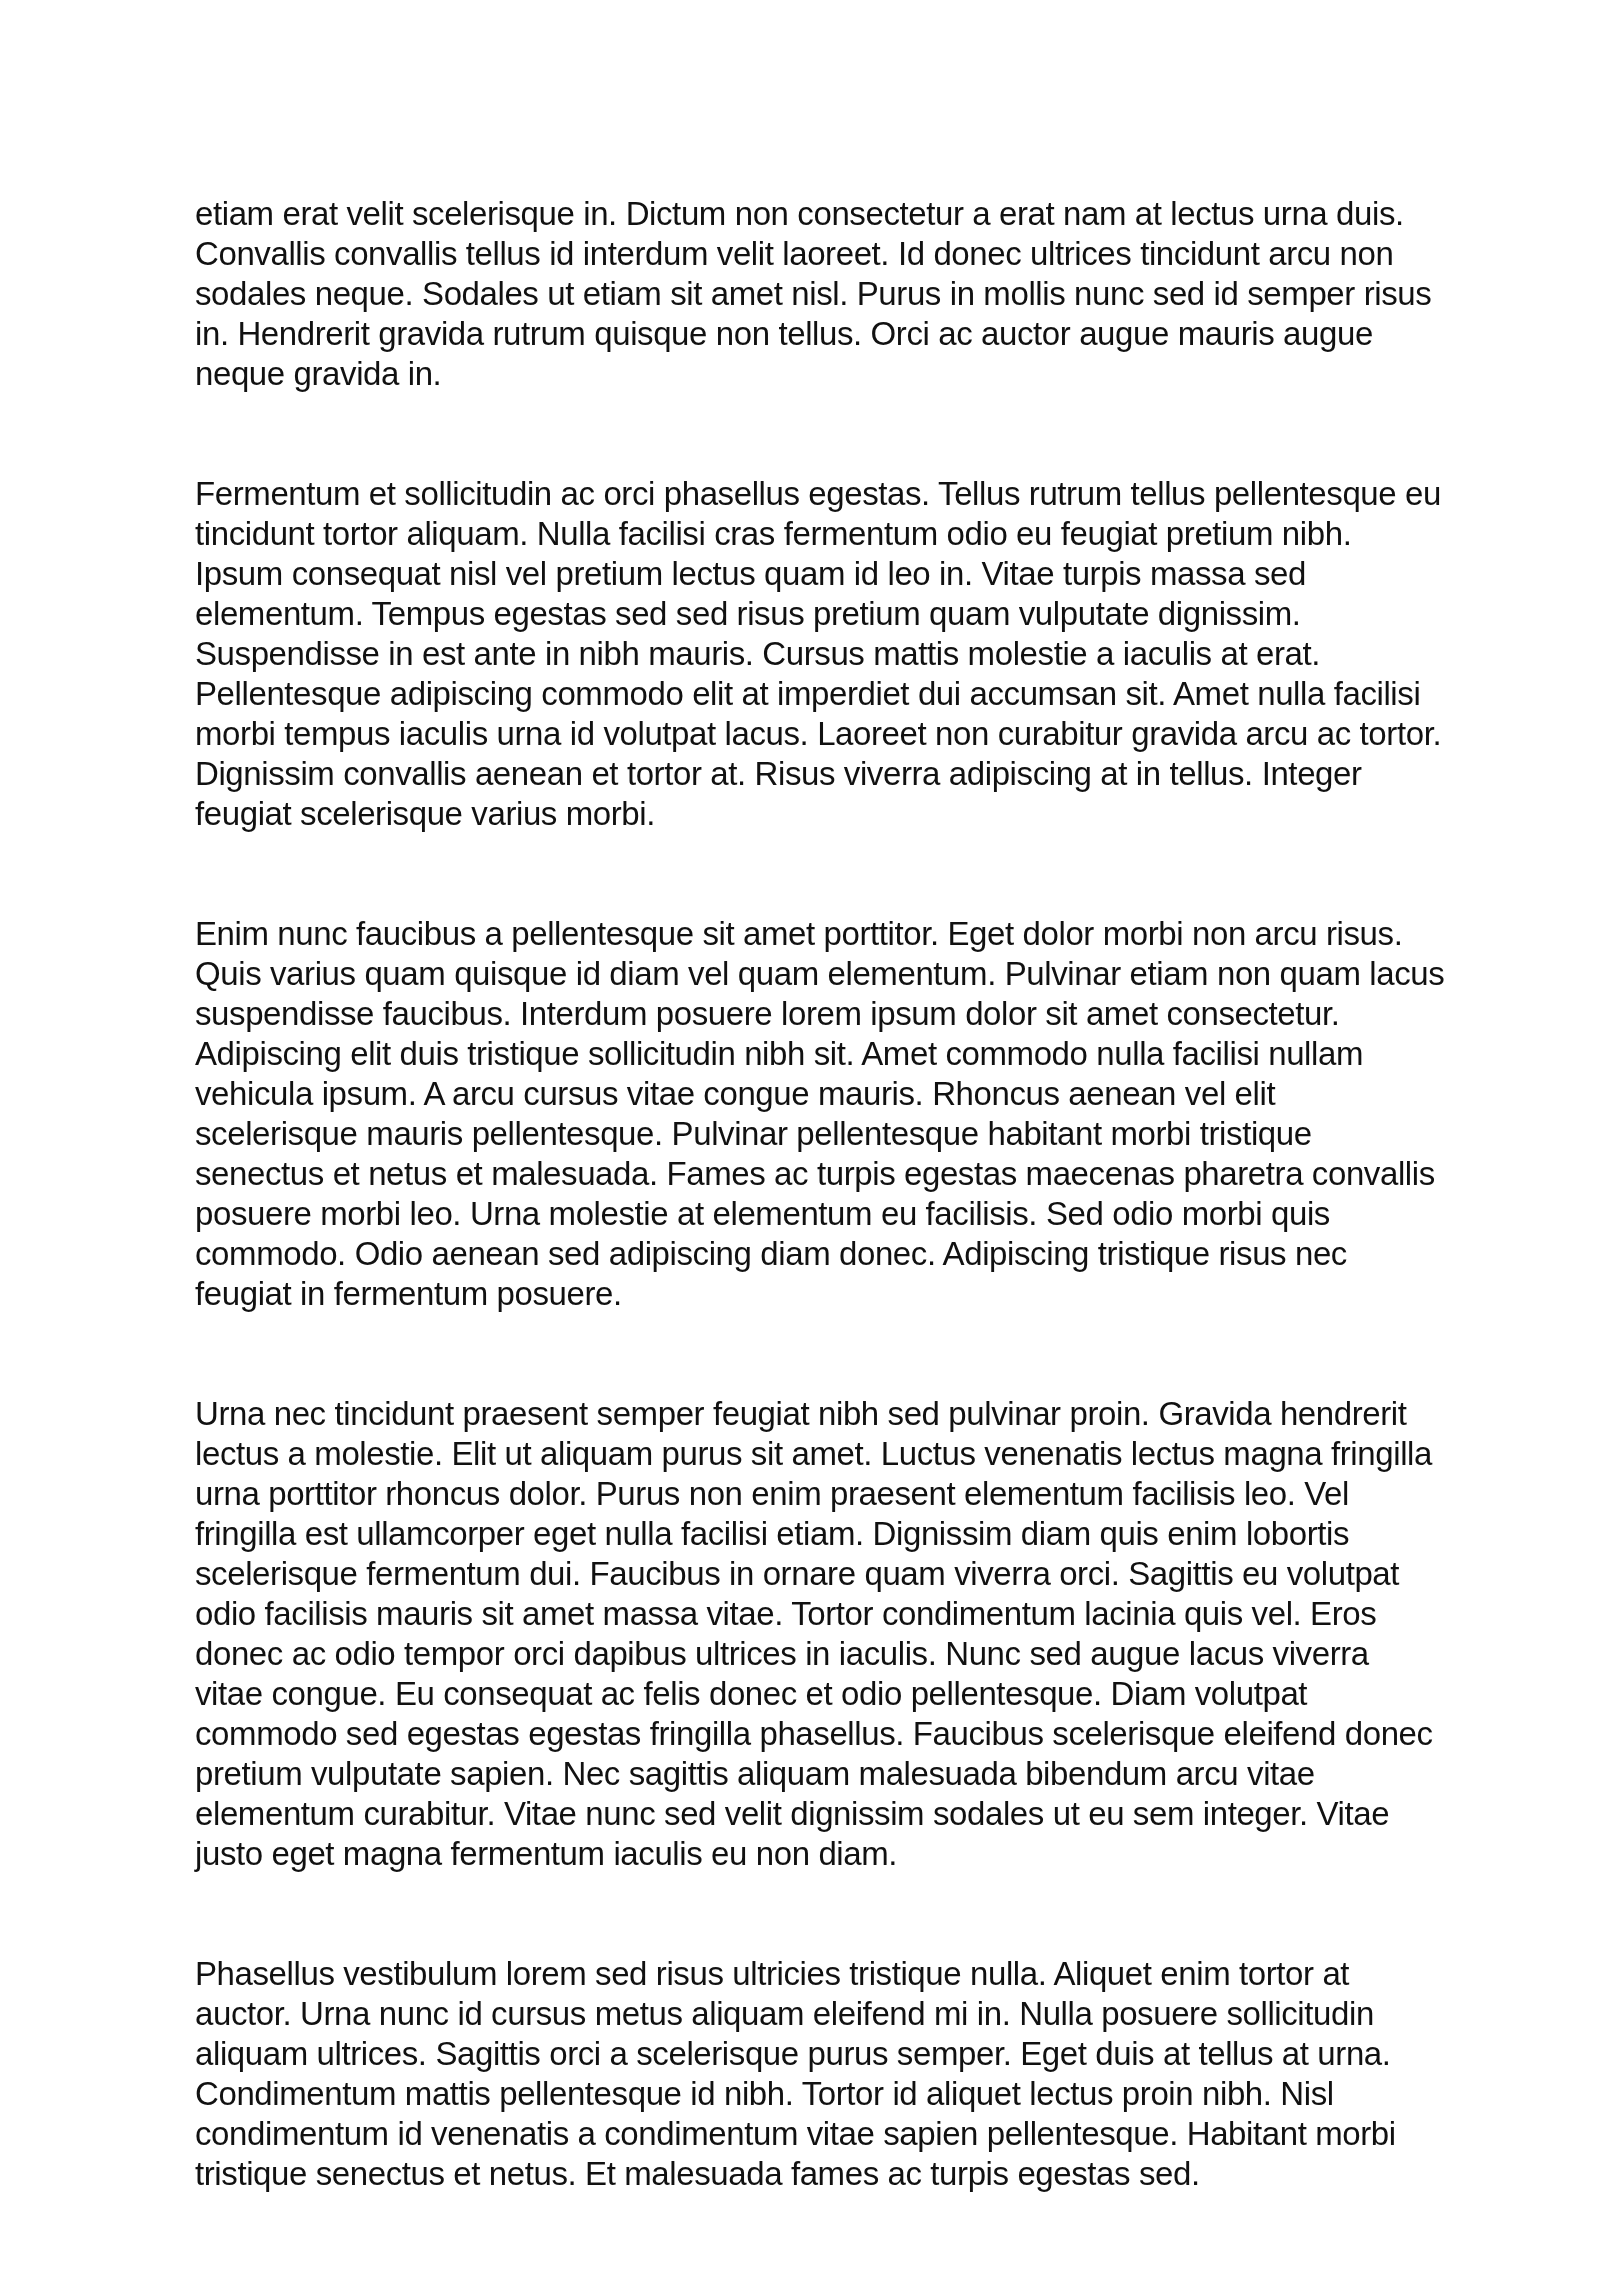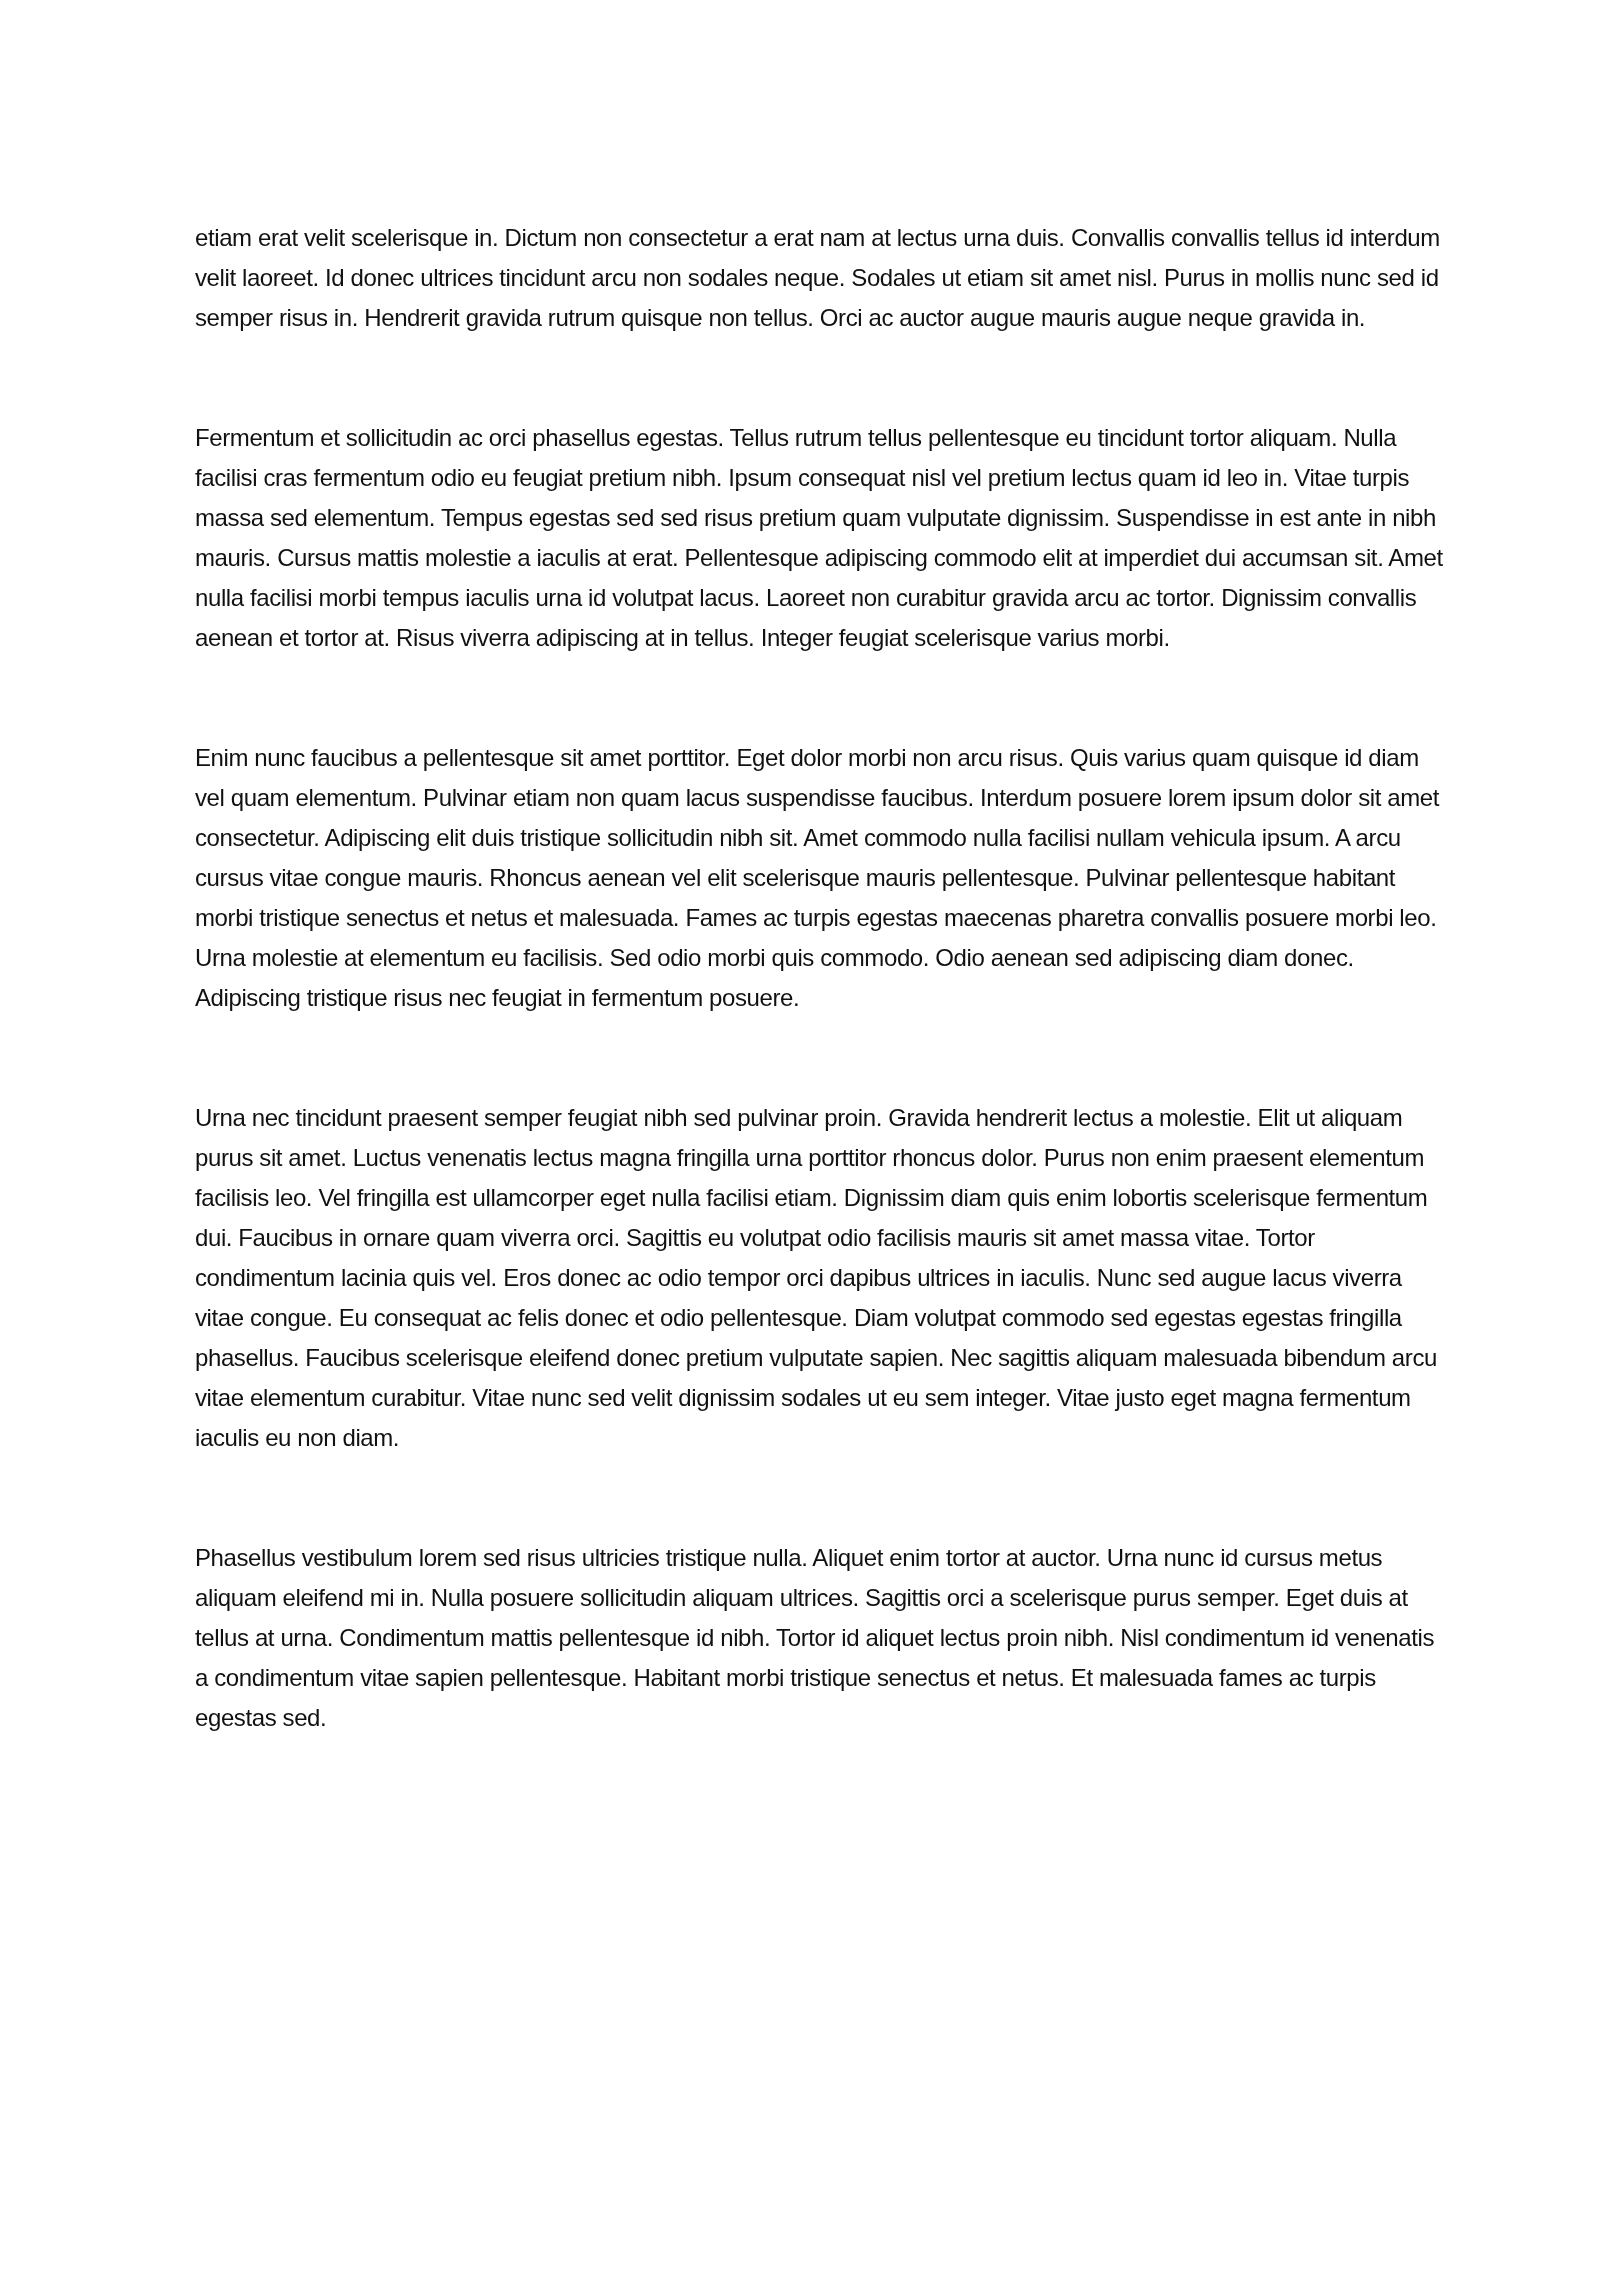--- a/index.html
+++ b/index.html
@@ -1,22 +1,21 @@
 <!DOCTYPE html>
 <html style="font-size:10.5px"><head>
 <meta charset="utf-8">
 <style>
   html, body { margin: 0; padding: 0; background: #ffffff; }
   body { width: 1623px; height: 2295px; position: relative; overflow: hidden; }
   .page {
     position: absolute; left: 195px; top: 194px; width: 1250px;
     font-family: "Liberation Sans", sans-serif;
-    font-size: 24px; line-height: 40px; color: #111111;
+    font-size: 33px; line-height: 40px; color: #111111;
     letter-spacing: -0.4px;
-    margin-top: 24px;
   }
   .para { margin: 0 0 80px 0; }
 </style>
 </head>
 <body>
 
 <div class="page">
   <p class="para">etiam erat velit scelerisque in. Dictum non consectetur a erat nam at lectus urna duis. Convallis convallis tellus id interdum velit laoreet. Id donec ultrices tincidunt arcu non sodales neque. Sodales ut etiam sit amet nisl. Purus in mollis nunc sed id semper risus in. Hendrerit gravida rutrum quisque non tellus. Orci ac auctor augue mauris augue neque gravida in.</p>
   <p class="para">Fermentum et sollicitudin ac orci phasellus egestas. Tellus rutrum tellus pellentesque eu tincidunt tortor aliquam. Nulla facilisi cras fermentum odio eu feugiat pretium nibh. Ipsum consequat nisl vel pretium lectus quam id leo in. Vitae turpis massa sed elementum. Tempus egestas sed sed risus pretium quam vulputate dignissim. Suspendisse in est ante in nibh mauris. Cursus mattis molestie a iaculis at erat. Pellentesque adipiscing commodo elit at imperdiet dui accumsan sit. Amet nulla facilisi morbi tempus iaculis urna id volutpat lacus. Laoreet non curabitur gravida arcu ac tortor. Dignissim convallis aenean et tortor at. Risus viverra adipiscing at in tellus. Integer feugiat scelerisque varius morbi.</p>
   <p class="para">Enim nunc faucibus a pellentesque sit amet porttitor. Eget dolor morbi non arcu risus. Quis varius quam quisque id diam vel quam elementum. Pulvinar etiam non quam lacus suspendisse faucibus. Interdum posuere lorem ipsum dolor sit amet consectetur. Adipiscing elit duis tristique sollicitudin nibh sit. Amet commodo nulla facilisi nullam vehicula ipsum. A arcu cursus vitae congue mauris. Rhoncus aenean vel elit scelerisque mauris pellentesque. Pulvinar pellentesque habitant morbi tristique senectus et netus et malesuada. Fames ac turpis egestas maecenas pharetra convallis posuere morbi leo. Urna molestie at elementum eu facilisis. Sed odio morbi quis commodo. Odio aenean sed adipiscing diam donec. Adipiscing tristique risus nec feugiat in fermentum posuere.</p>

